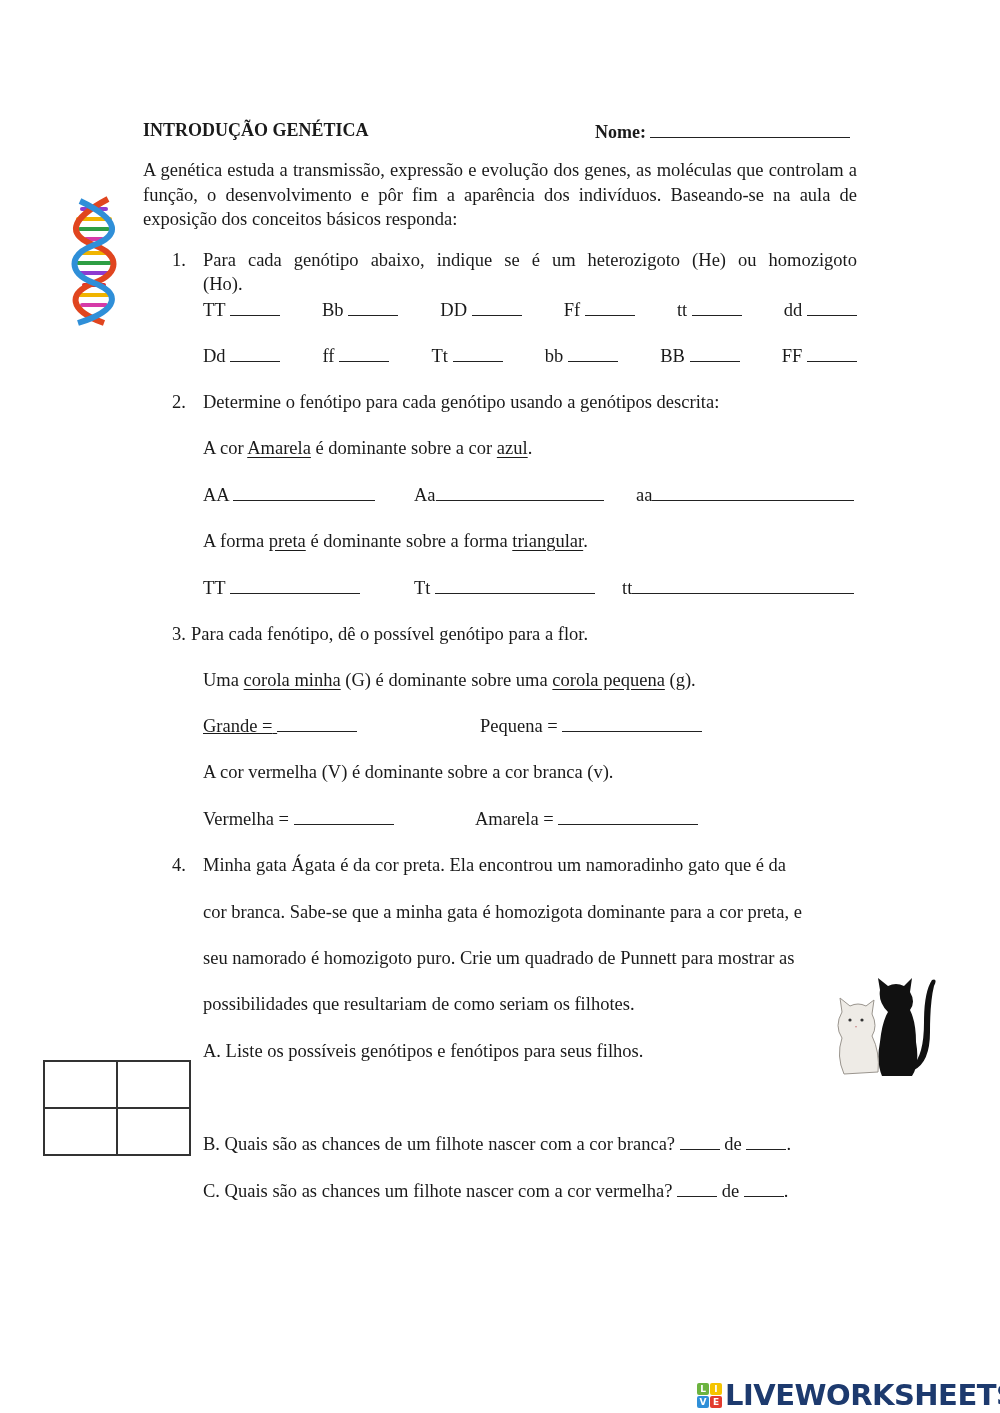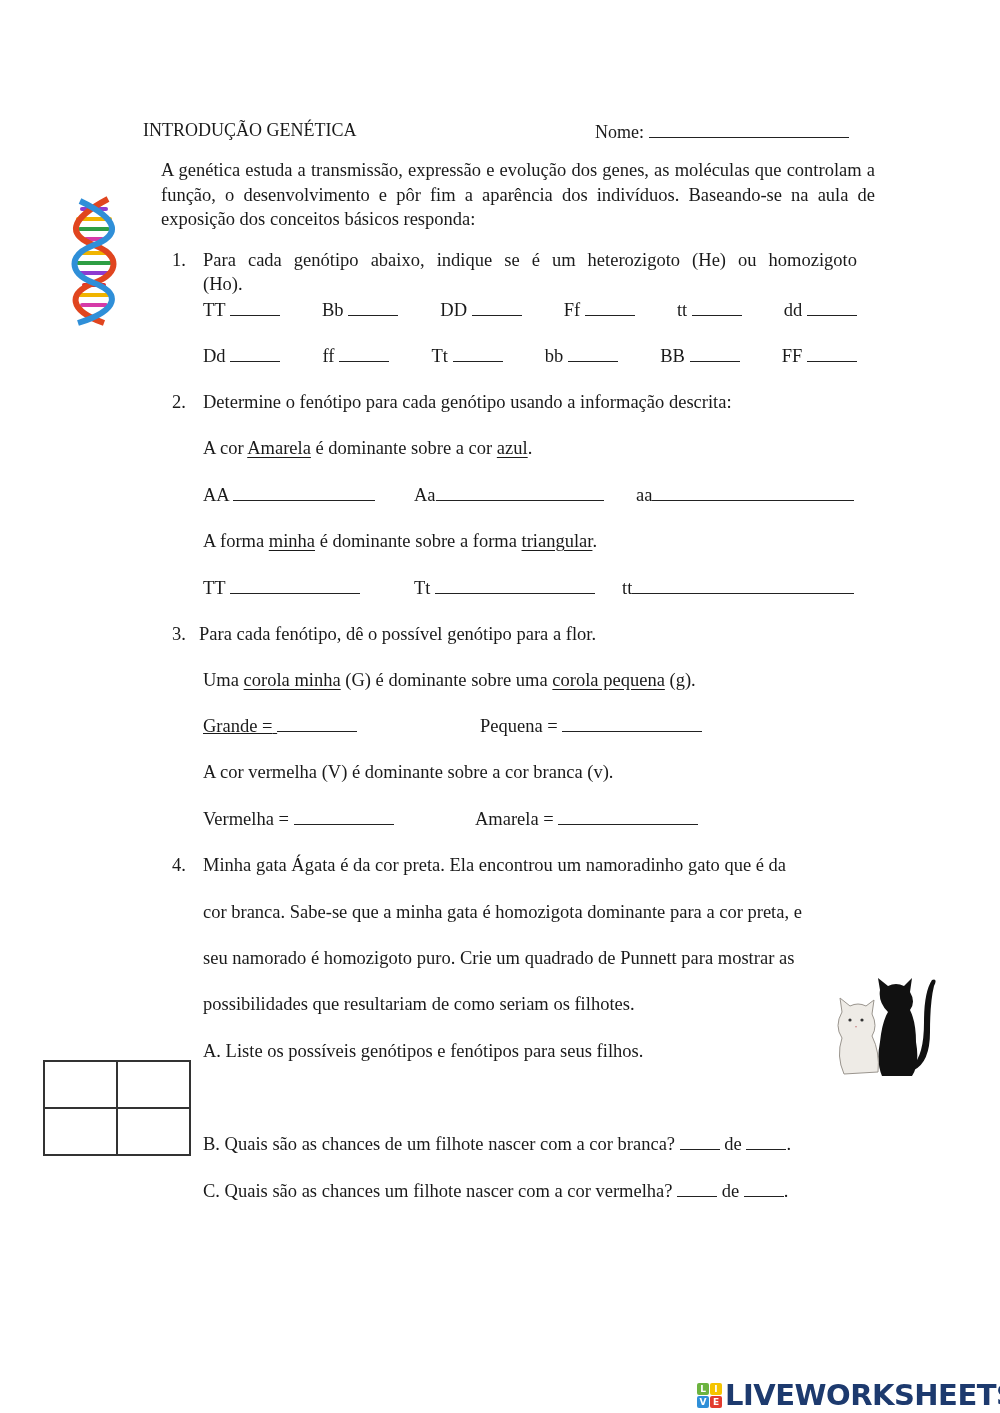--- a/index.html
+++ b/index.html
@@ -1,21 +1,21 @@
 <!DOCTYPE html>
 <html><head>
 <meta charset="utf-8">
 <style>
   html, body { margin: 0; padding: 0; background: #ffffff; }
   body { width: 1000px; height: 1413px; position: relative; overflow: hidden;
          font-family: "Liberation Serif", "DejaVu Serif", serif; color: #1a1a1a; }
   .abs { position: absolute; }
   .txt { font-size: 18.5px; line-height: 24px; white-space: nowrap; }
   .u { text-decoration: underline; text-underline-offset: 3px; }
-  .title { font-weight: normal; font-size: 18px; text-align: right; }
+  .title { font-weight: bold; font-size: 18px; text-align: right; }
   .para { font-size: 18.5px; line-height: 24.5px; text-align: justify; }
   .blank { display: inline-block; border-bottom: 1px solid #222; height: 17px; vertical-align: baseline; }
   .num { position: absolute; left: 172px; }
   .punnett { position: absolute; left: 43px; top: 1060px; width: 146px; height: 94px;
              border: 1px solid #333; display: grid; grid-template-columns: 1fr 1fr; grid-template-rows: 1fr 1fr; }
   .punnett div { border: 0.5px solid #333; }
   .logo { position: absolute; left: 697px; top: 1378px; display: flex; align-items: center; }
   .cube { display: grid; grid-template-columns: 12px 12px; grid-template-rows: 12px 12px; gap: 1px; margin-right: 3px; }
   .cube span { font-family: "DejaVu Sans", sans-serif; font-weight: bold; font-size: 9px; color: #fff;
                display: flex; align-items: center; justify-content: center; border-radius: 2px; }
@@ -23,21 +23,21 @@
 </style>
 </head>
 <body>
 
 <div class="abs title" style="left:143px; top:120px;">INTRODUÇÃO GENÉTICA</div>
 <div class="abs title" style="left:595px; top:120px;">
   <span>Nome:</span>
   <span class="blank" style="width:200px;"></span>
 </div>
 
-<div class="abs para" style="left:161px; top:158px; width:714px;">A genética estuda a transmissão, expressão e evolução dos genes, as moléculas que controlam a função, o desenvolvimento e pôr fim a aparência dos indivíduos. Baseando-se na aula de exposição dos conceitos básicos responda:</div>
+<div class="abs para" style="left:143px; top:158px; width:714px;">A genética estuda a transmissão, expressão e evolução dos genes, as moléculas que controlam a função, o desenvolvimento e pôr fim a aparência dos indivíduos. Baseando-se na aula de exposição dos conceitos básicos responda:</div>
 
 <svg class="abs" style="left:68px; top:195px;" width="52" height="132" viewBox="0 0 52 132">
   <g stroke-width="4" stroke-linecap="round">
     <line x1="14" y1="14" x2="38" y2="14" stroke="#8e3bd0"></line>
     <line x1="10" y1="24" x2="42" y2="24" stroke="#f0b400"></line>
     <line x1="12" y1="34" x2="40" y2="34" stroke="#2e9e44"></line>
     <line x1="18" y1="44" x2="34" y2="44" stroke="#d63aa8"></line>
     <line x1="14" y1="58" x2="38" y2="58" stroke="#f0b400"></line>
     <line x1="10" y1="68" x2="42" y2="68" stroke="#2e9e44"></line>
     <line x1="12" y1="78" x2="40" y2="78" stroke="#8e3bd0"></line>
@@ -64,50 +64,50 @@
 <div class="abs txt" style="left:203px; top:344px; width:654px; display:flex; justify-content:space-between;">
   <span><span>Dd</span> <span class="blank" style="width:50px;"></span></span>
   <span><span>ff</span> <span class="blank" style="width:50px;"></span></span>
   <span><span>Tt</span> <span class="blank" style="width:50px;"></span></span>
   <span><span>bb</span> <span class="blank" style="width:50px;"></span></span>
   <span><span>BB</span> <span class="blank" style="width:50px;"></span></span>
   <span><span>FF</span> <span class="blank" style="width:50px;"></span></span>
 </div>
 
 <div class="abs txt num" style="top:390px;">2.</div>
-<div class="abs txt" style="left:203px; top:390px;">Determine o fenótipo para cada genótipo usando a informação descrita:</div>
+<div class="abs txt" style="left:203px; top:390px;">Determine o fenótipo para cada genótipo usando a genótipos descrita:</div>
 
 <div class="abs txt" style="left:203px; top:436px;">
   <span>A cor </span><span class="u">Amarela</span><span> é dominante sobre a cor </span><span class="u">azul</span><span>.</span>
 </div>
 <div class="abs txt" style="left:203px; top:483px;">
   <span>AA</span> <span class="blank" style="width:142px;"></span>
 </div>
 <div class="abs txt" style="left:414px; top:483px;">
   <span>Aa</span><span class="blank" style="width:168px;"></span>
 </div>
 <div class="abs txt" style="left:636px; top:483px;">
   <span>aa</span><span class="blank" style="width:202px;"></span>
 </div>
 
 <div class="abs txt" style="left:203px; top:529px;">
-  <span>A forma </span><span class="u">minha</span><span> é dominante sobre a forma </span><span class="u">triangular</span><span>.</span>
+  <span>A forma </span><span class="u">preta</span><span> é dominante sobre a forma </span><span class="u">triangular</span><span>.</span>
 </div>
 <div class="abs txt" style="left:203px; top:576px;">
   <span>TT</span> <span class="blank" style="width:130px;"></span>
 </div>
 <div class="abs txt" style="left:414px; top:576px;">
   <span>Tt</span> <span class="blank" style="width:160px;"></span>
 </div>
 <div class="abs txt" style="left:622px; top:576px;">
   <span>tt</span><span class="blank" style="width:222px;"></span>
 </div>
 
 <div class="abs txt num" style="top:622px;">3.</div>
-<div class="abs txt" style="left:199px; top:622px;">Para cada fenótipo, dê o possível genótipo para a flor.</div>
+<div class="abs txt" style="left:191px; top:622px;">Para cada fenótipo, dê o possível genótipo para a flor.</div>
 
 <div class="abs txt" style="left:203px; top:668px;">
   <span>Uma </span><span class="u">corola minha</span><span> (G) é dominante sobre uma </span><span class="u">corola pequena</span><span> (g).</span>
 </div>
 <div class="abs txt" style="left:203px; top:714px;text-decoration:underline;">
   <span>Grande =</span> <span class="blank" style="width:80px;"></span>
 </div>
 <div class="abs txt" style="left:480px; top:714px;text-align:center;">
   <span>Pequena =</span> <span class="blank" style="width:140px;"></span>
 </div>

